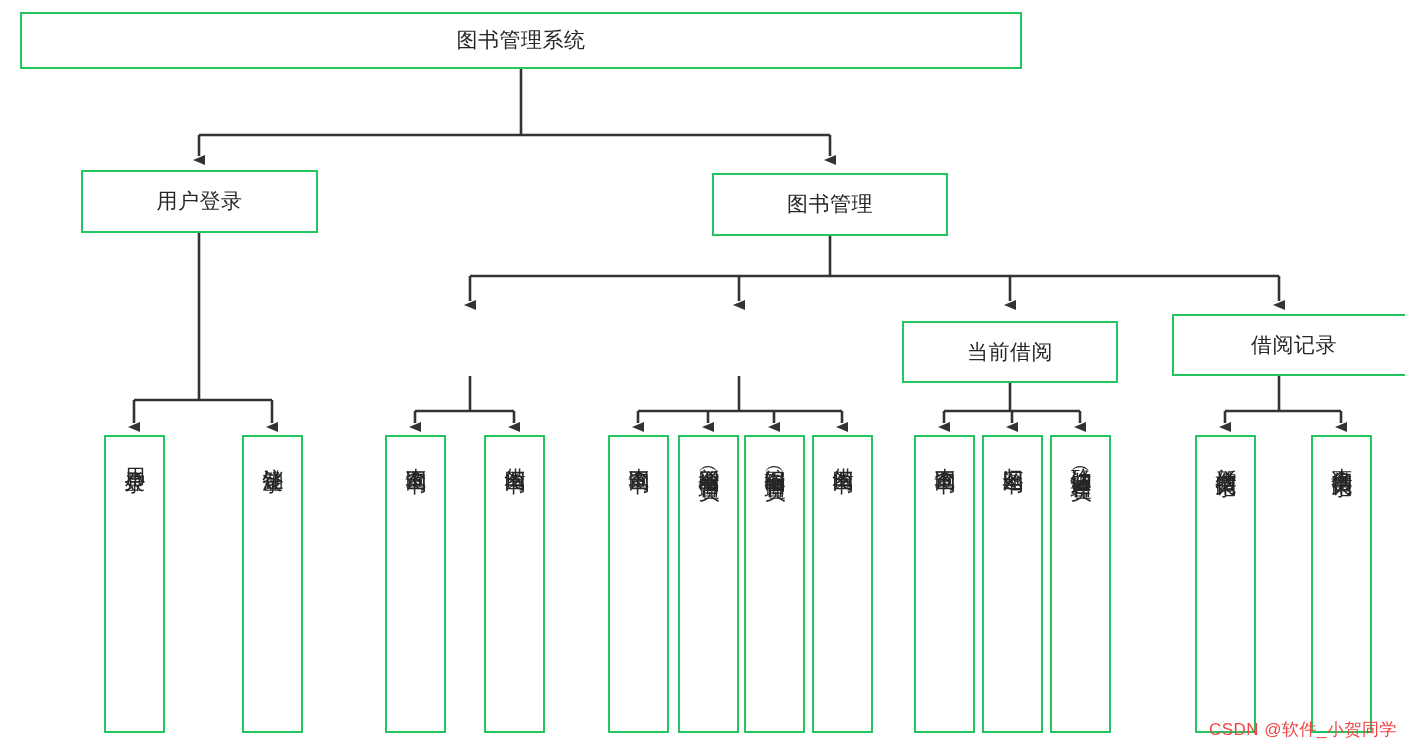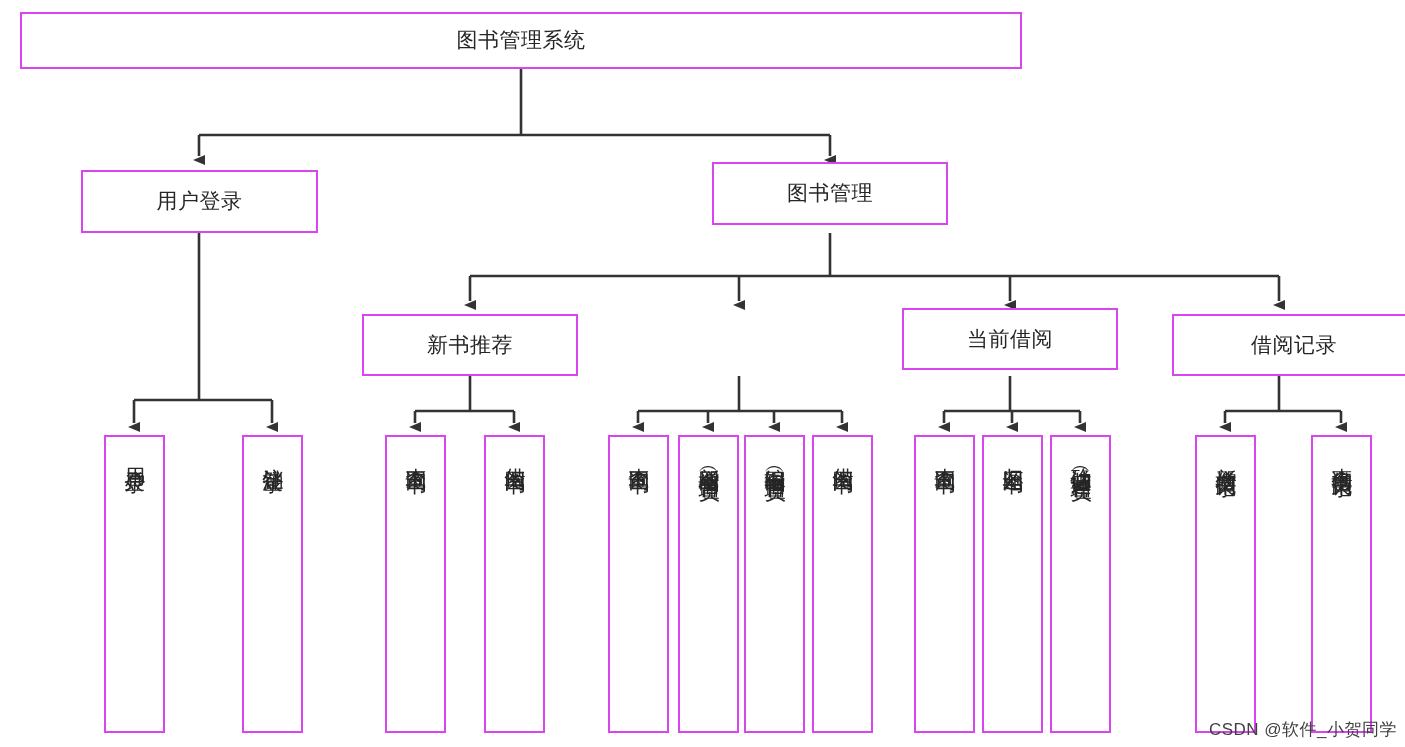--- a/index.html
+++ b/index.html
@@ -23,21 +23,21 @@
     left: 0;
     top: 0;
     width: 1405px;
     height: 747px;
     pointer-events: none;
   }
   .node {
     position: absolute;
     box-sizing: border-box;
     background: #ffffff;
-    border: 2px solid #d946ef;
+    border: 2px solid #22c55e;
     display: flex;
     align-items: center;
     justify-content: center;
     text-align: center;
     color: #262626;
     z-index: 2;
   }
   .node .label {
     font-size: 21px;
     line-height: 1.15;
@@ -55,21 +55,21 @@
     font-size: 21px;
     line-height: 1.28;
     letter-spacing: 2px;
     white-space: nowrap;
   }
   #watermark {
     position: absolute;
     right: 8px;
     bottom: 6px;
     font-size: 17px;
-    color: #404040;
+    color: #ef4444;
     z-index: 5;
     white-space: nowrap;
     letter-spacing: 0.5px;
   }
 </style>
 </head>
 <body>
 
 <div id="diagram-root">
 
@@ -124,28 +124,25 @@
     </g>
   </svg>
 
   <div class="node" style="left:20px; top:12px; width:1002px; height:57px;">
     <span class="label">图书管理系统</span>
   </div>
 
   <div class="node" style="left:81px; top:170px; width:237px; height:63px;">
     <span class="label">用户登录</span>
   </div>
-  <div class="node" style="left:712px; top:162px; width:236px; height:63px;">
+  <div class="node" style="left:712px; top:173px; width:236px; height:63px;">
     <span class="label">图书管理</span>
   </div>
 
-  <div class="node" style="left:362px; top:314px; width:216px; height:62px;">
-    <span class="label">新书推荐</span>
-  </div>
-  <div class="node" style="left:902px; top:308px; width:216px; height:62px;">
+  <div class="node" style="left:902px; top:321px; width:216px; height:62px;">
     <span class="label">当前借阅</span>
   </div>
   <div class="node" style="left:1172px; top:314px; width:244px; height:62px;">
     <span class="label">借阅记录</span>
   </div>
 
   <div class="node vertical" style="left:104px; top:435px; width:61px; height:298px;">
     <span class="label">用户登录</span>
   </div>
   <div class="node vertical" style="left:242px; top:435px; width:61px; height:298px;">

